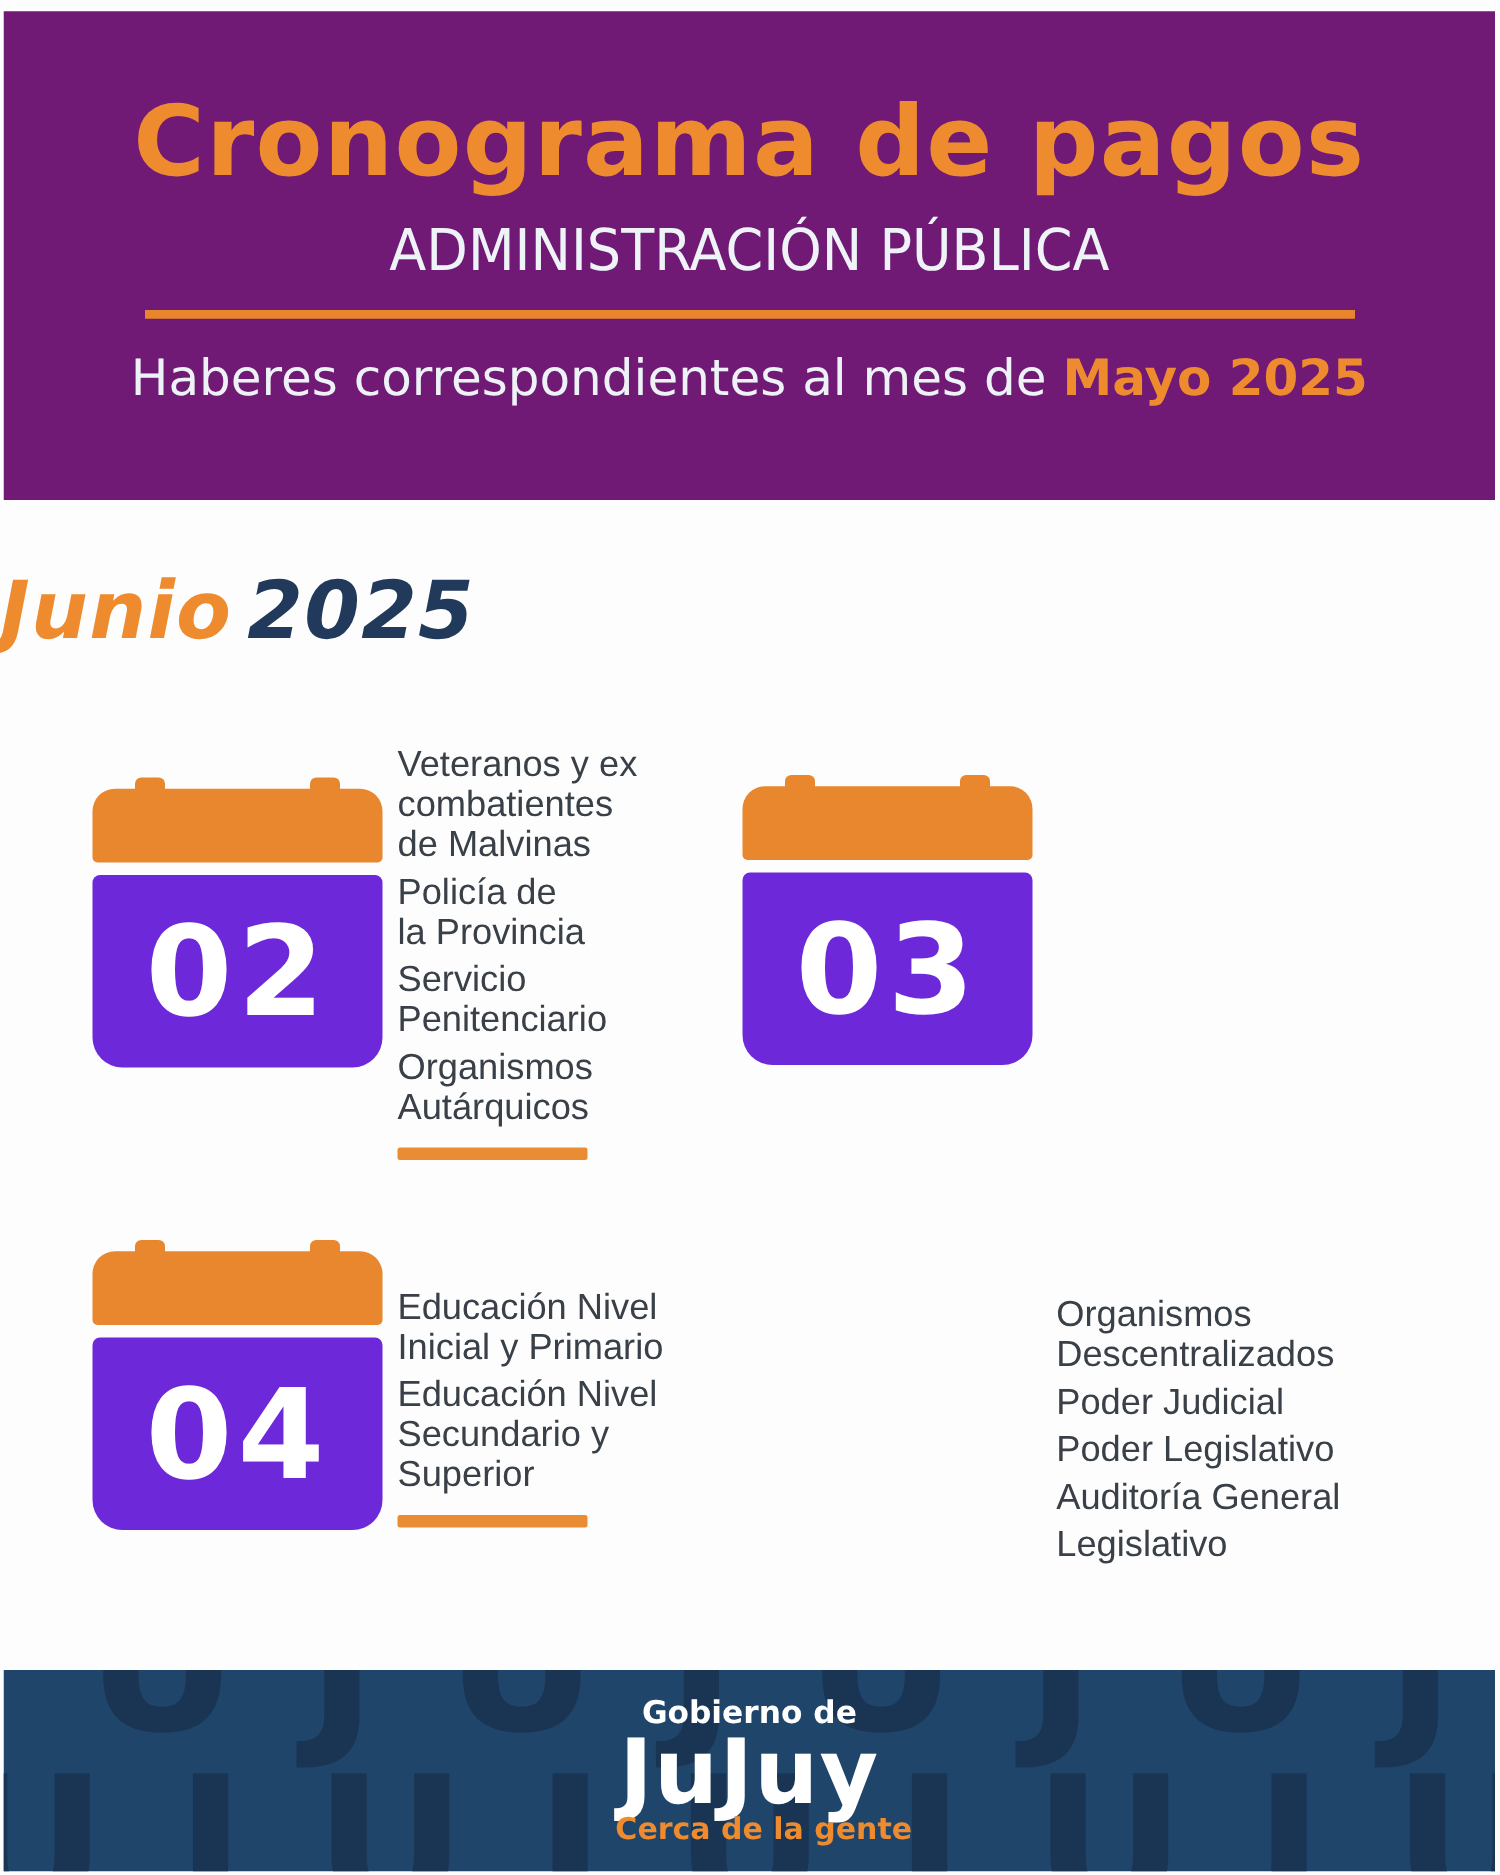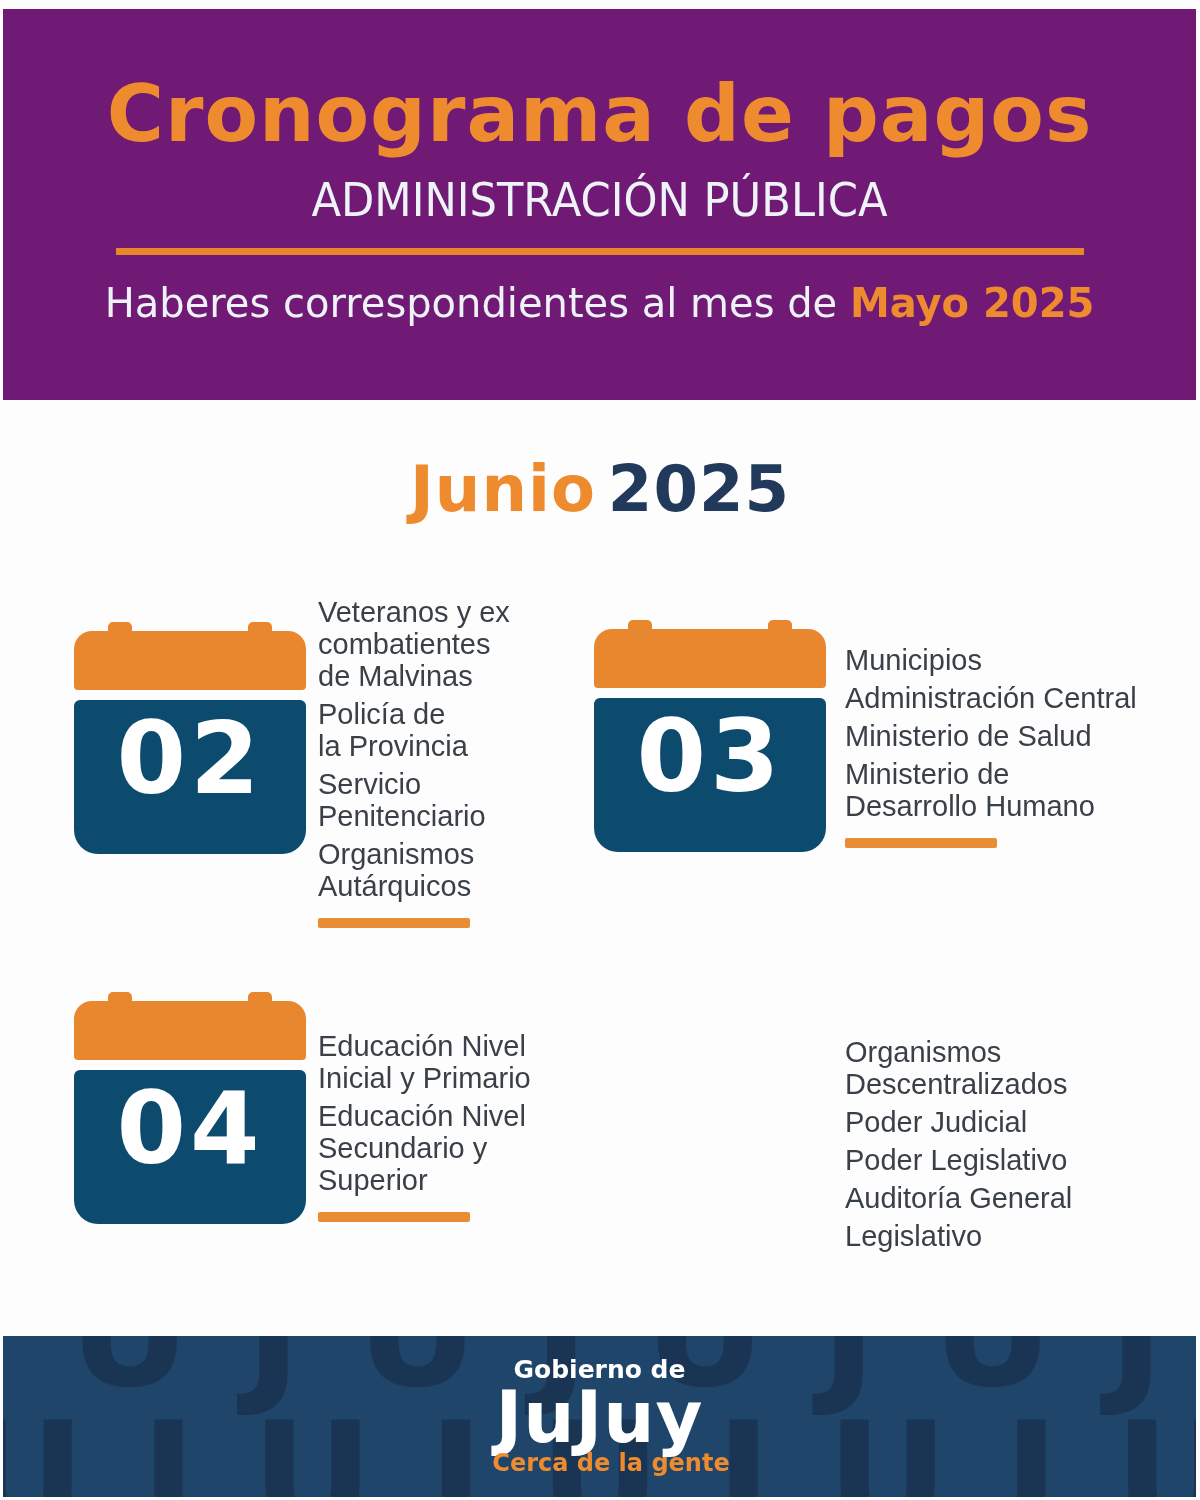--- a/index.html
+++ b/index.html
@@ -9,35 +9,35 @@
   
   .hdr{position:absolute;left:3px;right:4px;top:9px;height:391px;background:#701a75;text-align:center;}
   .hdr h1{margin:58px 0 0;font-size:78px;line-height:95px;font-weight:bold;color:#ef8b2f;letter-spacing:1px;}
   .hdr h2{margin:10px 0 0;font-size:46px;line-height:56px;font-weight:500;color:#eef3f8;
           transform:scaleX(.94);letter-spacing:0;}
   .hdr-divider{width:968px;height:7px;background:#e8862c;margin:20px auto 0;}
   .note{margin:24px 0 0;font-size:40px;line-height:48px;color:#edf2f7;font-family:"DejaVu Sans",sans-serif;}
   .note .hl{color:#ef8b2f;font-weight:bold;}
 
   
-  .month{position:absolute;top:452px;left:0;right:0;margin:0;text-align:center;
-         font-size:64px;font-weight:bold;letter-spacing:1px;}
+  .month{position:absolute;top:452px;left:0;right:0;margin:0;
+         font-size:64px;font-weight:bold;letter-spacing:1px;font-style:italic;}
   .month .m{color:#ef8b2f;}
   .month .y{color:#21395a;margin-left:12px;}
 
   
   .card{position:absolute;width:570px;height:345px;}
   .cal{position:absolute;left:0;top:0;width:232px;height:236px;}
   .tab{position:absolute;top:0;width:32px;height:47px;background:#e8872e;
        border:4px solid #fdfdfd;border-radius:9px;box-sizing:border-box;}
   .tab-l{left:30px;}  .tab-r{right:30px;}
   .cal-head{position:absolute;top:13px;left:0;right:0;height:59px;background:#e8872e;
             border-radius:18px 18px 4px 4px;}
-  .cal-body{position:absolute;top:82px;left:0;right:0;bottom:0;background:#0c4a6e;
-            border-radius:6px 6px 24px 24px;display:flex;justify-content:center;}
+  .cal-body{position:absolute;top:82px;left:0;right:0;bottom:0;background:#6d28d9;
+            border-radius:6px 6px 24px 24px;display:flex;align-items:center;justify-content:center;}
   .day{font-size:100px;font-weight:bold;color:#ffffff;letter-spacing:4px;
        font-family:"DejaVu Sans",sans-serif;}
   .entries{position:absolute;}
   .entry{margin:0 0 6px;font-size:29px;line-height:32px;color:#3a4048;white-space:pre-line;
          font-family:"Liberation Sans","DejaVu Sans",sans-serif;}
   .tdivider{width:152px;height:10px;background:#ea8c33;margin-top:16px;border-radius:2px;}
 
   .card-0{left:74px;top:618px;}  .card-0 .entries{left:244px;top:-22px;width:270px;}
   .card-1{left:594px;top:616px;} .card-1 .entries{left:251px;top:28px;width:330px;}
   .card-2{left:74px;top:988px;}  .card-2 .entries{left:244px;top:42px;width:270px;}
@@ -97,28 +97,20 @@
 
   <div class="card card-1">
     <div class="cal">
       <span class="tab tab-l"></span>
       <span class="tab tab-r"></span>
       <div class="cal-head"></div>
       <div class="cal-body">
         <span class="day">03</span>
       </div>
     </div>
-    <div class="entries">
-            <p class="entry">Municipios</p>
-            <p class="entry">Administración Central</p>
-            <p class="entry">Ministerio de Salud</p>
-            <p class="entry">Ministerio de
-Desarrollo Humano</p>
-            <div class="tdivider"></div>
-          </div>
   </div>
 
   <div class="card card-2">
     <div class="cal">
       <span class="tab tab-l"></span>
       <span class="tab tab-r"></span>
       <div class="cal-head"></div>
       <div class="cal-body">
         <span class="day">04</span>
       </div>

